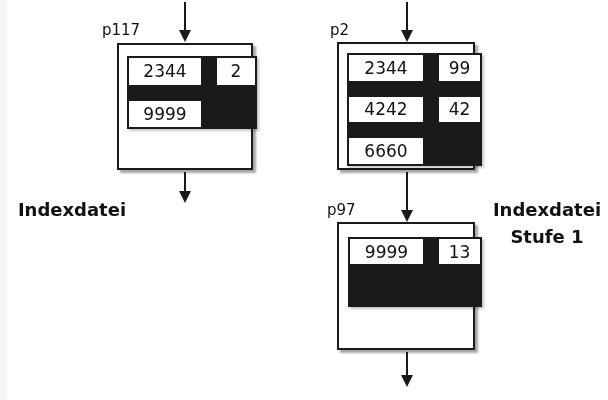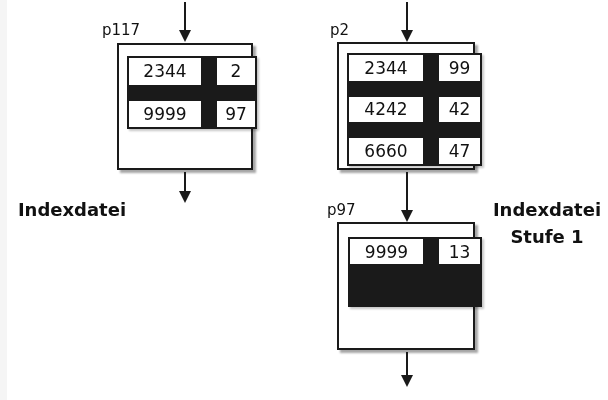--- a/index.html
+++ b/index.html
@@ -91,21 +91,20 @@
   <div class="ahead" style="left:179px; top:30px;"></div>
 
   <div class="node-label" style="left:102px; top:22px;">p117</div>
 
   <div class="node-box" style="left:117px; top:43px; width:132px; height:123px;"></div>
 
   <div class="ntable" style="left:127px; top:56px; grid-template-columns:72px 38px; grid-template-rows:26.5px 26.5px;">
     <div class="cell">2344</div>
     <div class="cell">2</div>
     <div class="cell">9999</div>
-    <div class="cell">97</div>
   </div>
 
   <div class="vline" style="left:184px; top:172px; height:20px;"></div>
   <div class="ahead" style="left:179px; top:191px;"></div>
 
   <div class="caption" style="left:12px; top:196px;">
     <div>Indexdatei</div>
   </div>
 
   <div class="vline" style="left:406px; top:2px; height:29px;"></div>
@@ -114,21 +113,20 @@
   <div class="node-label" style="left:330px; top:22px;">p2</div>
 
   <div class="node-box" style="left:337px; top:42px; width:134px; height:124px;"></div>
 
   <div class="ntable" style="left:347px; top:53px; grid-template-columns:74px 41px; grid-template-rows:25.6px 25.6px 25.6px;">
     <div class="cell">2344</div>
     <div class="cell">99</div>
     <div class="cell">4242</div>
     <div class="cell">42</div>
     <div class="cell">6660</div>
-    <div class="cell">47</div>
   </div>
 
   <div class="vline" style="left:406px; top:172px; height:39px;"></div>
   <div class="ahead" style="left:401px; top:210px;"></div>
 
   <div class="node-label" style="left:327px; top:202px;">p97</div>
 
   <div class="node-box" style="left:337px; top:222px; width:134px; height:124px;"></div>
 
   <div class="ntable" style="left:348px; top:237px; grid-template-columns:73px 41px; grid-template-rows:25px 25px;">

